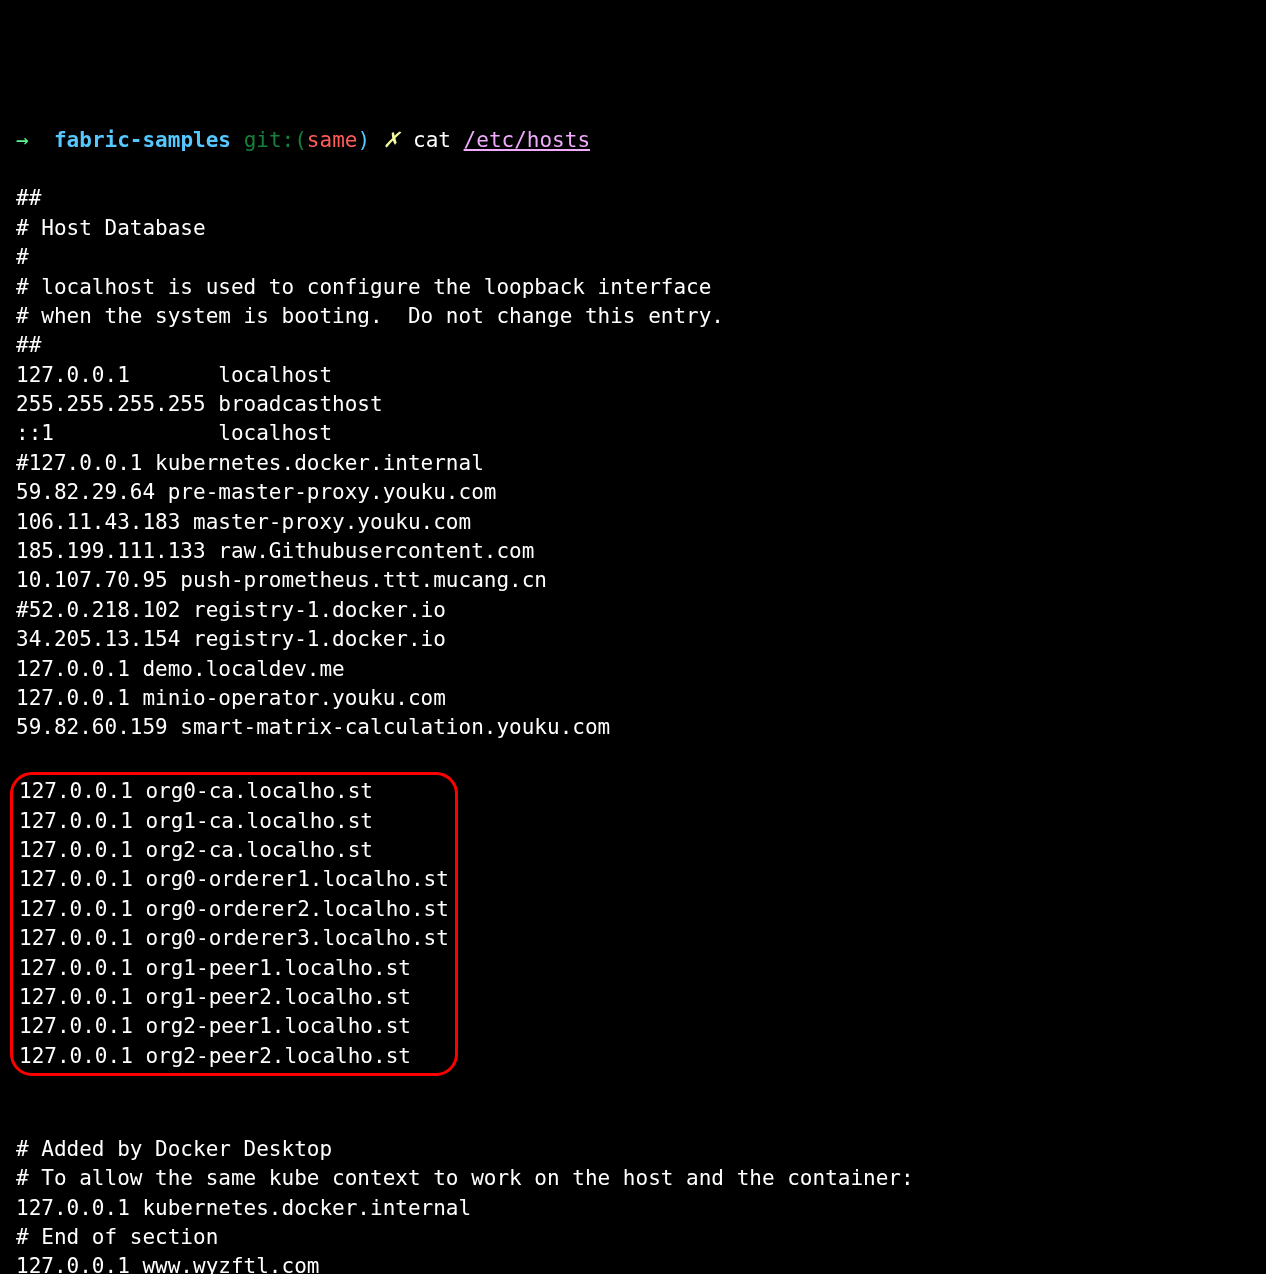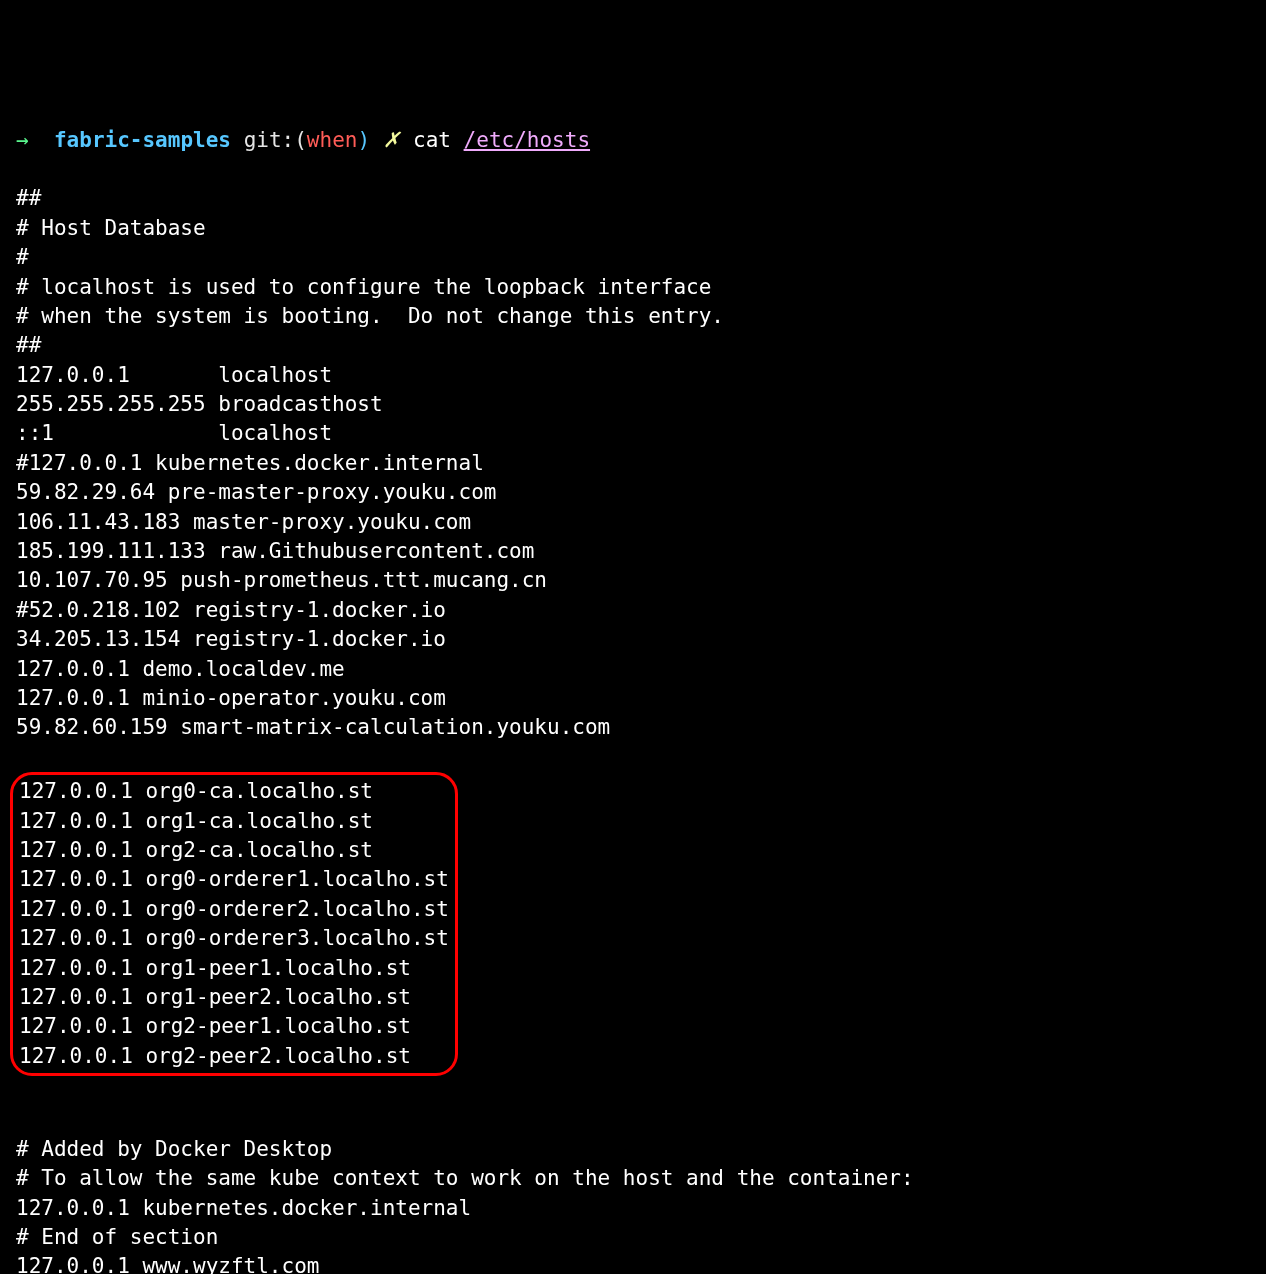--- a/index.html
+++ b/index.html
@@ -21,21 +21,21 @@
     }
     .arrow {
       color: #5af78e;
     }
     .dir {
       color: #57c7ff;
       font-weight: bold;
       margin-top: 36px;
     }
     .git-label {
-      color: #e5e5e5;
+      color: #15803d;
     }
     .git-paren {
       color: #57c7ff;
     }
     .git-branch {
       color: #ff5c57;
     }
     .git-dirty {
       color: #f3f99d;
       font-style: italic;
@@ -56,20 +56,20 @@
       display: inline-block;
       padding: 2px 6px;
       margin-left: -6px;
     }
   </style>
 </head>
 <body>
 
 
 
-<div class="prompt-line"><span class="arrow">→</span>  <span class="dir">fabric-samples</span> <span class="git-label">git:(</span><span class="git-branch">when</span><span class="git-paren">)</span> <span class="git-dirty">✗</span> <span class="command">cat</span> <span class="command-arg">/etc/hosts</span></div>
+<div class="prompt-line"><span class="arrow">→</span>  <span class="dir">fabric-samples</span> <span class="git-label">git:(</span><span class="git-branch">same</span><span class="git-paren">)</span> <span class="git-dirty">✗</span> <span class="command">cat</span> <span class="command-arg">/etc/hosts</span></div>
 <div id="output-before"><div class="output-line">##</div><div class="output-line"># Host Database</div><div class="output-line">#</div><div class="output-line"># localhost is used to configure the loopback interface</div><div class="output-line"># when the system is booting.  Do not change this entry.</div><div class="output-line">##</div><div class="output-line">127.0.0.1       localhost</div><div class="output-line">255.255.255.255 broadcasthost</div><div class="output-line">::1             localhost</div><div class="output-line">#127.0.0.1 kubernetes.docker.internal</div><div class="output-line">59.82.29.64 pre-master-proxy.youku.com</div><div class="output-line">106.11.43.183 master-proxy.youku.com</div><div class="output-line">185.199.111.133 raw.Githubusercontent.com</div><div class="output-line">10.107.70.95 push-prometheus.ttt.mucang.cn</div><div class="output-line">#52.0.218.102 registry-1.docker.io</div><div class="output-line">34.205.13.154 registry-1.docker.io</div><div class="output-line">127.0.0.1 demo.localdev.me</div><div class="output-line">127.0.0.1 minio-operator.youku.com</div><div class="output-line">59.82.60.159 smart-matrix-calculation.youku.com</div></div>
 <div class="highlight-box" id="output-highlighted"><div class="output-line">127.0.0.1 org0-ca.localho.st</div><div class="output-line">127.0.0.1 org1-ca.localho.st</div><div class="output-line">127.0.0.1 org2-ca.localho.st</div><div class="output-line">127.0.0.1 org0-orderer1.localho.st</div><div class="output-line">127.0.0.1 org0-orderer2.localho.st</div><div class="output-line">127.0.0.1 org0-orderer3.localho.st</div><div class="output-line">127.0.0.1 org1-peer1.localho.st</div><div class="output-line">127.0.0.1 org1-peer2.localho.st</div><div class="output-line">127.0.0.1 org2-peer1.localho.st</div><div class="output-line">127.0.0.1 org2-peer2.localho.st</div></div>
 <div id="output-after"><div class="output-line">&nbsp;</div><div class="output-line">&nbsp;</div><div class="output-line"># Added by Docker Desktop</div><div class="output-line"># To allow the same kube context to work on the host and the container:</div><div class="output-line">127.0.0.1 kubernetes.docker.internal</div><div class="output-line"># End of section</div><div class="output-line">127.0.0.1 www.wyzftl.com</div></div>
 
 
 
 
 
 </body></html>

